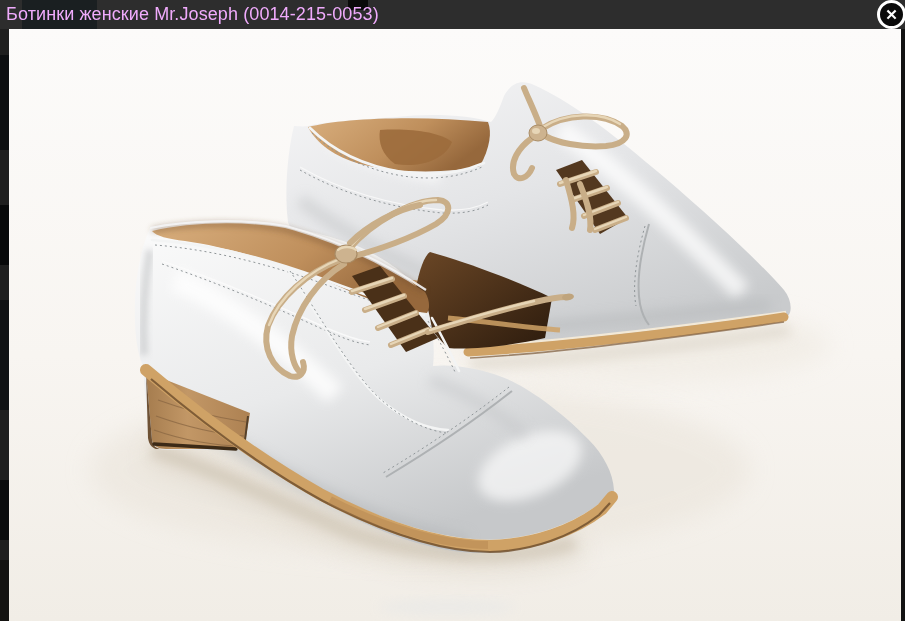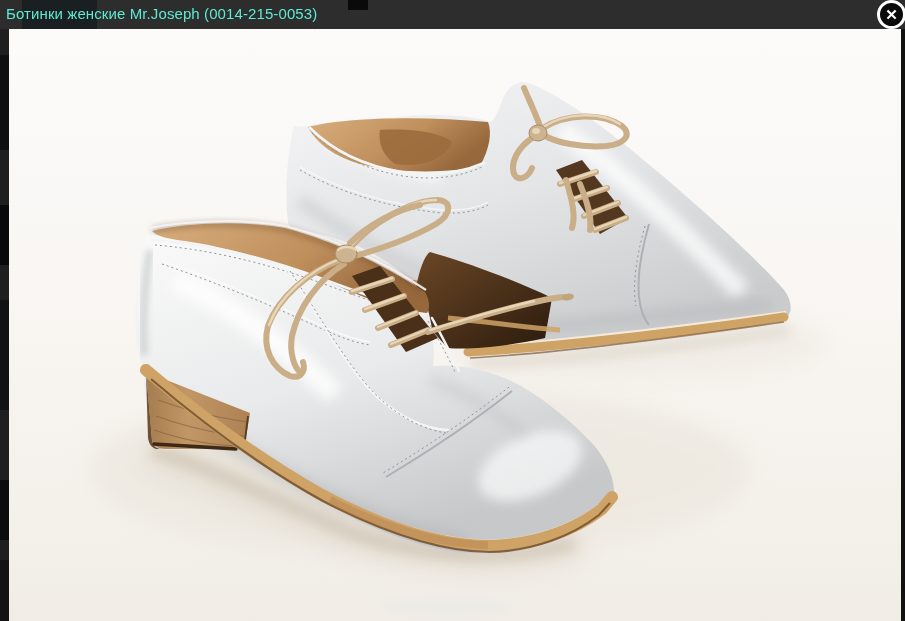--- a/index.html
+++ b/index.html
@@ -8,21 +8,21 @@
     background:#1c1c1c;font-family:"Liberation Sans",sans-serif;
   }
   
   .titlebar{
     position:absolute;left:0;top:0;width:905px;height:29px;
     background:#2d2d2d;z-index:5;
   }
   .titlebar .remnant{position:absolute;top:0;height:100%;}
   .title-text{
     position:absolute;left:6px;top:0;line-height:28px;
-    color:#5eead4;font-size:15px;letter-spacing:0.1px;white-space:nowrap;
+    color:#f0abfc;font-size:18px;letter-spacing:0.1px;white-space:nowrap;
   }
   
   .strip-left{position:absolute;left:0;top:29px;width:9px;height:592px;background:#1f1f1f;z-index:4;}
   .strip-left .blk{position:absolute;left:0;width:9px;}
   .strip-right{position:absolute;right:0;top:29px;width:4px;height:592px;background:#121212;z-index:4;}
   
   .close-btn{
     position:absolute;left:877px;top:0px;width:29px;height:29px;border-radius:50%;
     background:#0a0a0a;border:3px solid #ffffff;box-sizing:border-box;
     z-index:9;cursor:pointer;display:flex;align-items:center;justify-content:center;

